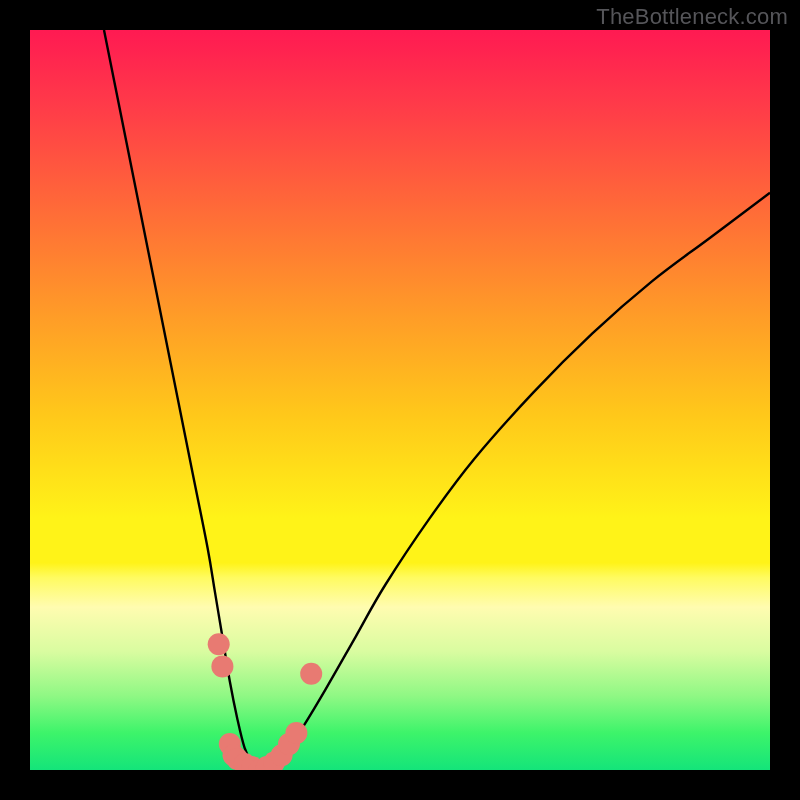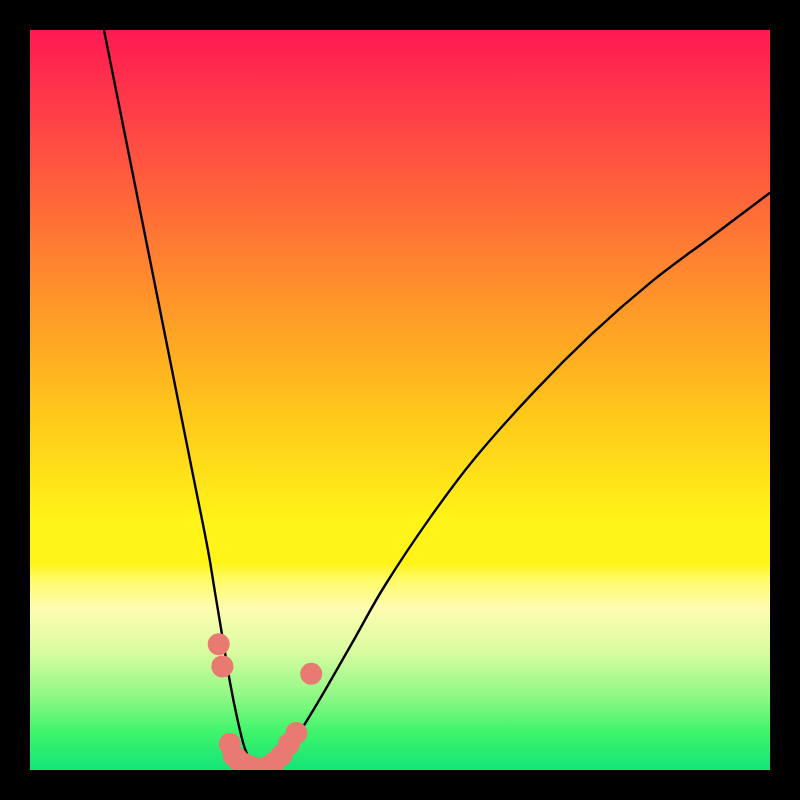--- a/index.html
+++ b/index.html
@@ -79,13 +79,14 @@
           <circle cx="229.4" cy="740" r="11" fill="#e87a72"></circle>
           <circle cx="236.8" cy="737.04" r="11" fill="#e87a72"></circle>
           <circle cx="244.20000000000002" cy="732.6" r="11" fill="#e87a72"></circle>
           <circle cx="251.60000000000002" cy="725.2" r="11" fill="#e87a72"></circle>
           <circle cx="259" cy="714.1" r="11" fill="#e87a72"></circle>
           <circle cx="266.4" cy="703" r="11" fill="#e87a72"></circle>
           <circle cx="281.2" cy="643.8" r="11" fill="#e87a72"></circle>
         </g>
     </svg>
   </div>
+  <div class="watermark">TheBottleneck.com</div>
 </div>
 
 </body></html>

